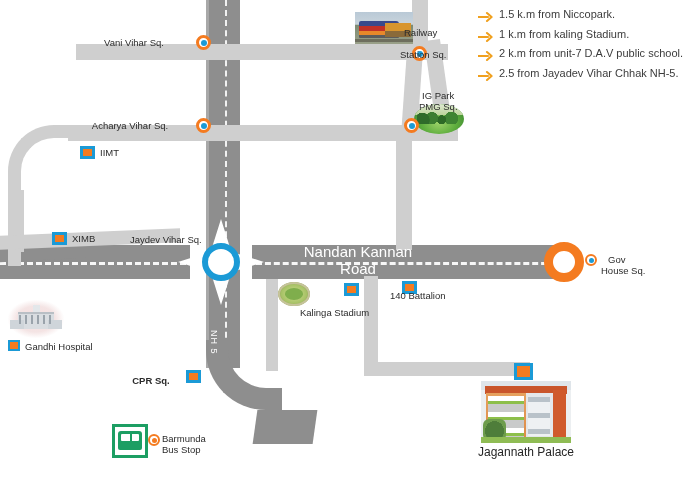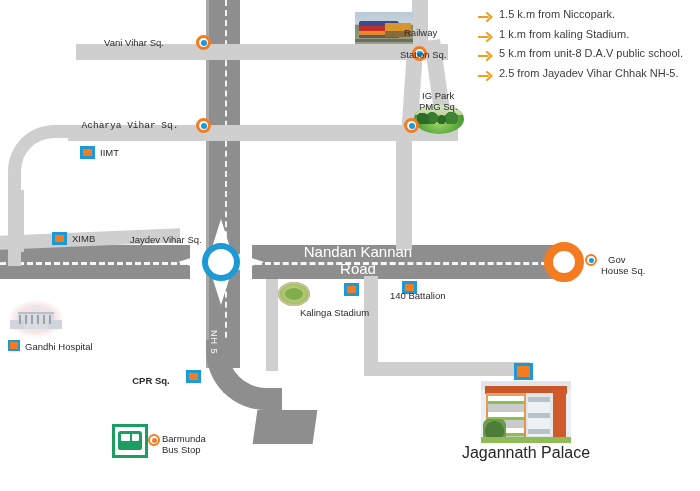--- a/index.html
+++ b/index.html
@@ -122,21 +122,21 @@
   
   .lbl {
     position: absolute;
     font-size: 9.5px;
     color: #2b2b2b;
     line-height: 11px;
     white-space: pre;
   }
   .lbl.r { text-align: center; }
   .lbl.c { text-align: center; }
-  .lbl.big { font-size: 16px; color: #262626; }
+  .lbl.big { font-size: 12px; color: #262626; }
   .lbl.road-name {
     color: #ffffff;
     font-size: 15px;
     line-height: 11px;
     text-align: center;
   }
   .lbl.vert {
     font-size: 9px;
     color: #ffffff;
     letter-spacing: 1px;
@@ -439,21 +439,21 @@
   <div class="sq-marker" style="left:80px; top:146px;"></div>
   <div class="sq-marker" style="left:52px; top:232px;"></div>
   <div class="sq-marker mini" style="left:8px; top:340px;"></div>
   <div class="sq-marker" style="left:344px; top:283px;"></div>
   <div class="sq-marker" style="left:402px; top:281px;"></div>
   <div class="sq-marker" style="left:186px; top:370px;"></div>
   <div class="sq-marker lg" style="left:514px; top:363px;"></div>
 
   <div class="lbl r" style="left:76px; top:37px; width:116px;">Vani Vihar Sq.</div>
 
-  <div class="lbl r" style="left:68px; top:120px; width:124px;font-family:Liberation Mono, monospace;">Acharya Vihar Sq.</div>
+  <div class="lbl r" style="left:68px; top:120px; width:124px;">Acharya Vihar Sq.</div>
 
   <div class="lbl" style="left:404px; top:27px;">Railway</div>
   <div class="lbl" style="left:400px; top:38px;margin-top:11px;">Station Sq.</div>
 
   <div class="lbl" style="left:422px; top:90px;">IG Park</div>
   <div class="lbl" style="left:419px; top:101px;">PMG Sq.</div>
 
   <div class="lbl" style="left:100px; top:147px;">IIMT</div>
 
   <div class="lbl" style="left:72px; top:233px;">XIMB</div>
@@ -500,21 +500,21 @@
       </span>
       <span class="dist-text">1 k.m from kaling Stadium.</span>
     </div>
 
     <div class="dist-row">
       <span class="arrow-icon">
         <svg viewBox="0 0 15 12" width="15" height="12" aria-hidden="true">
           <path d="M0 6 H10 M9 2 L13.6 6 L9 10" fill="none" stroke="#f0a01e" stroke-width="2.1" stroke-linecap="round" stroke-linejoin="round"></path>
         </svg>
       </span>
-      <span class="dist-text">5 k.m from unit-8 D.A.V public school.</span>
+      <span class="dist-text">2 k.m from unit-7 D.A.V public school.</span>
     </div>
 
 
     <div class="dist-row">
       <span class="arrow-icon">
         <svg viewBox="0 0 15 12" width="15" height="12" aria-hidden="true">
           <path d="M0 6 H10 M9 2 L13.6 6 L9 10" fill="none" stroke="#f0a01e" stroke-width="2.1" stroke-linecap="round" stroke-linejoin="round"></path>
         </svg>
       </span>
       <span class="dist-text">2.5 from Jayadev Vihar Chhak NH-5.</span>

